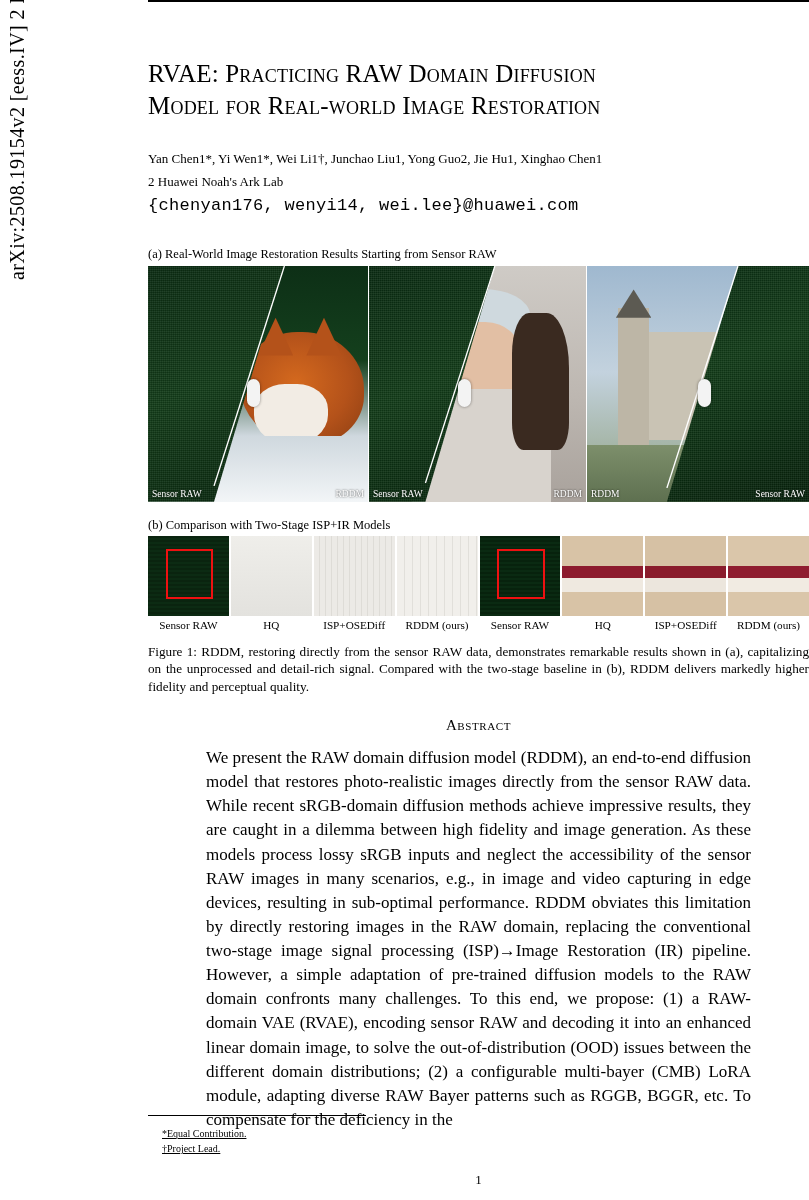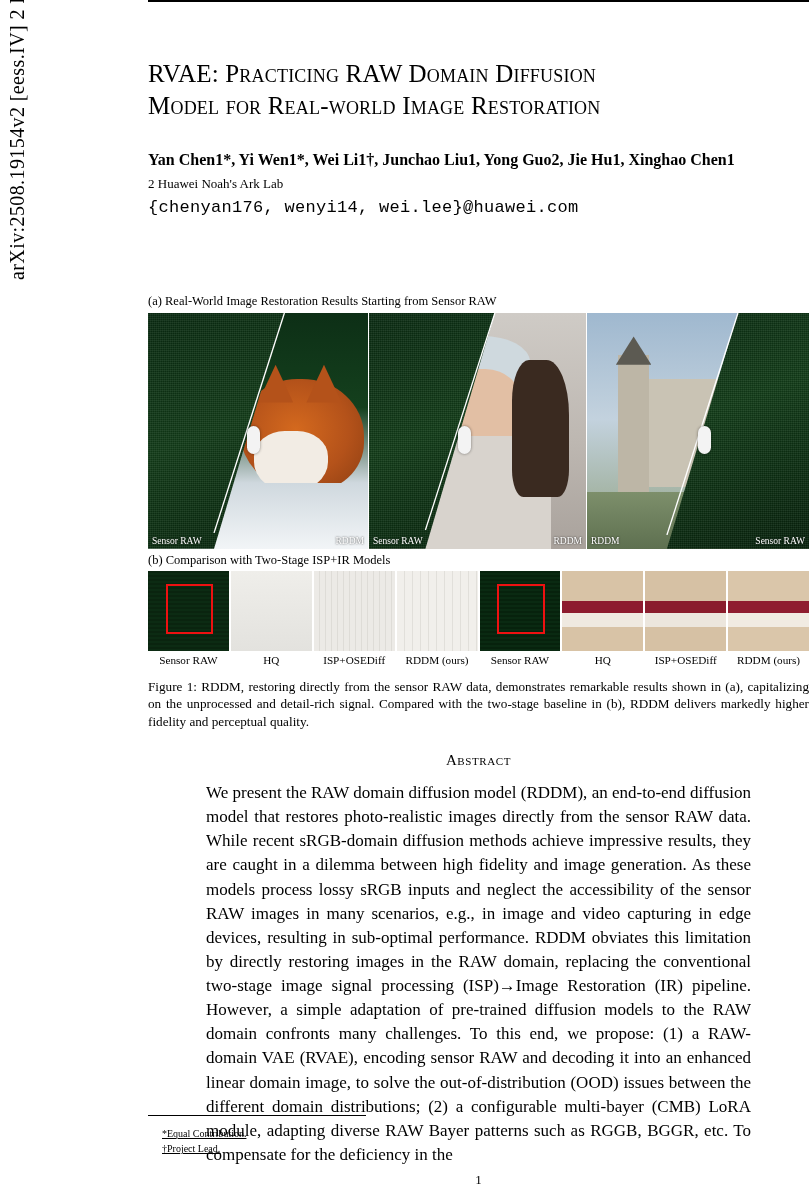--- a/index.html
+++ b/index.html
@@ -54,42 +54,42 @@
     line-height: 1.26;
     letter-spacing: 0.2px;
     text-align: left;
   }
   .title .sc {
     font-variant: small-caps;
   }
 
   .authors {
     margin-top: 30px;
-    font-size: 16px;
-    font-weight: bold;
+    font-size: 13px;
+    font-weight: normal;
     text-align: left;
   }
 
   .affil {
     margin-top: 6px;
     font-size: 13px;
     line-height: 1.45;
   }
   .email {
     margin-top: 4px;
     font-family: "Liberation Mono", monospace;
     font-size: 17px;
     letter-spacing: 0.3px;
   }
 
   .fig-caption-line {
-    margin-top: 77px;
+    margin-top: 32px;
     font-size: 12.5px;
   }
-  .fig-caption-line.b { margin-top: 4px; }
+  .fig-caption-line.b { margin-top: 16px; }
 
   
   .fig-a {
     margin-top: 4px;
     display: flex;
     gap: 1px;
     height: 236px;
   }
   .panel {
     position: relative;

